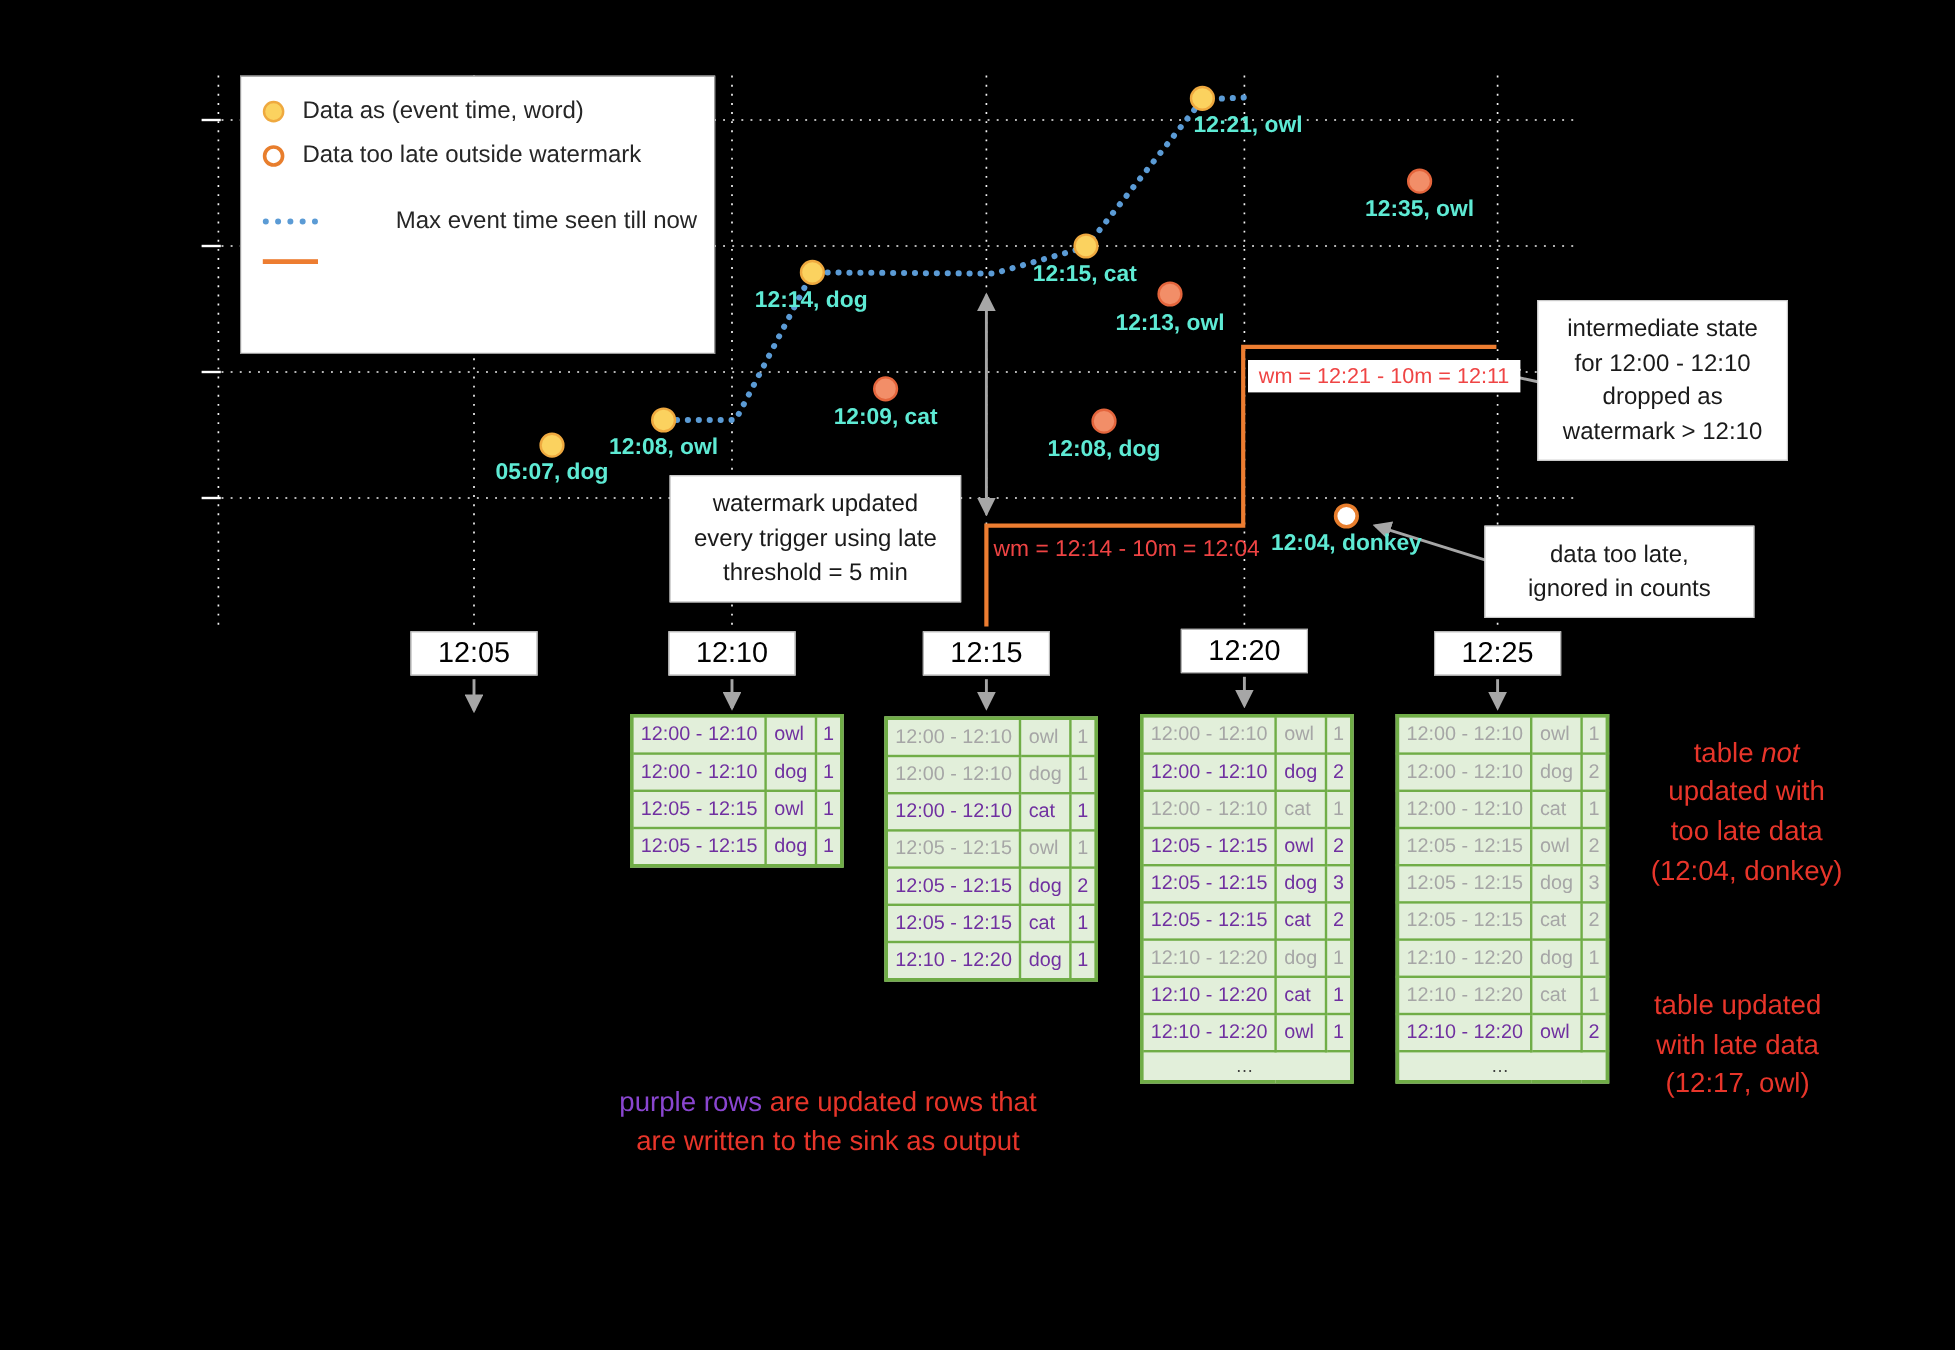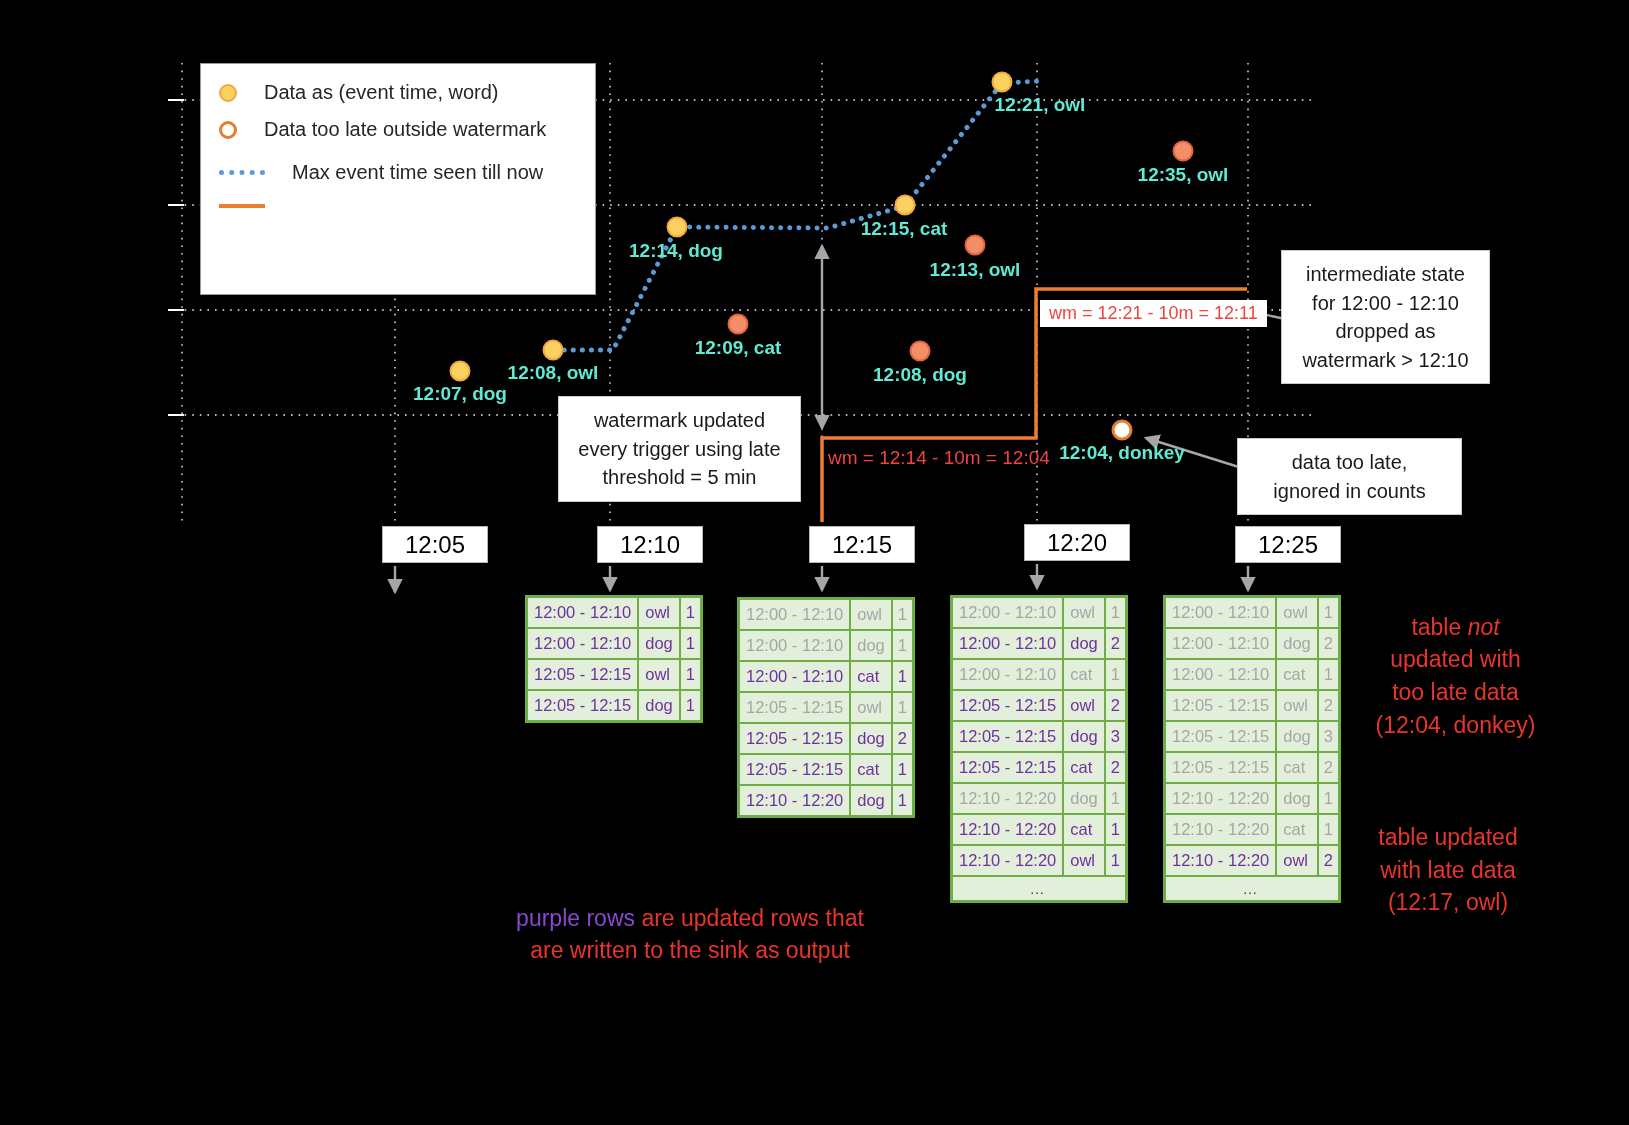--- a/index.html
+++ b/index.html
@@ -5,21 +5,21 @@
   * { box-sizing: border-box; }
   html, body { margin: 0; padding: 0; background: #000; }
   .stage { position: relative; width: 1629px; height: 1125px; background: #000;
            font-family: "Liberation Sans", sans-serif; overflow: hidden; }
   .layer { position: absolute; left: 0; top: 0; }
 
   
   .legend { position: absolute; left: 200px; top: 63px; width: 396px; height: 232px;
             background: #fff; border: 1px solid #9a9a9a; color: #262626;
             font-size: 20px; padding: 10px 14px 0 18px; }
-  .lg-row { display: flex; align-items: center; gap: 27px; min-height: 37px; }
+  .lg-row { display: flex; align-items: center; gap: 15px; min-height: 37px; }
   .lg-row.lines { min-height: 33px; }
   .sw { flex: 0 0 auto; }
   .dot { width: 18px; height: 18px; border-radius: 50%; }
   .dot.ontime { background: #FBD25F; border: 2px solid #EFA93F; }
   .dot.late { background: #F28E68; border: 2px solid #E4653C; }
   .dot.toolate { background: #fff; border: 3px solid #E87E2D; }
   .line-blue { width: 46px; height: 0; border-top: 5px dotted #5B9BD5; }
   .line-orange { width: 46px; height: 0; border-top: 4px solid #ED7D31; }
   .wm-two { line-height: 1.45; }
   .wm-two .indent { padding-left: 26px; }
@@ -38,21 +38,21 @@
   .wm-label.boxed { background: #fff; font-size: 18px; padding: 3px 9px; }
 
   
   .callout { position: absolute; background: #fff; border: 1px solid #c9c9c9;
              color: #1a1a1a; font-size: 20px; line-height: 1.43; text-align: center;
              white-space: pre-line; padding: 9px 6px; }
 
   
   .trigger { position: absolute; width: 106px; height: 37px; background: #fff;
              border: 1px solid #b5b5b5; color: #000; font-size: 24px;
-             text-align: center; line-height: 35px; margin-left: 40px; }
+             text-align: center; line-height: 35px; }
 
   
   table.result { position: absolute; border-collapse: collapse; background: #E2EFDA;
                  border: 3px solid #70AD47; }
   .result td { border: 2px solid #70AD47; font-size: 16.5px; color: #A6A6A6;
                padding: 5px 6px; white-space: nowrap; }
   .result td.cnt { text-align: center; padding: 5px 5px; }
   .result tr.updated td { color: #7030A0; }
   .result tr.ellip td { text-align: center; color: #3f3f3f; letter-spacing: 4px;
                         font-size: 15px; padding: 3px; }
@@ -109,31 +109,31 @@
 
   <div class="legend">
     <div class="lg-row">
       <span class="sw dot ontime"></span>
       <span>Data as (event time, word)</span>
     </div>
     <div class="lg-row">
       <span class="sw dot toolate"></span>
       <span>Data too late outside watermark</span>
     </div>
-    <div class="lg-row lines" style="margin-top:8px;">
+    <div class="lg-row lines" style="margin-top:20px;justify-content:space-between;">
       <span class="sw line-blue"></span>
       <span>Max event time seen till now</span>
     </div>
     <div class="lg-row lines">
       <span class="sw line-orange"></span>
     </div>
   </div>
 
   <div class="pt ontime" style="left:460px;top:371px"></div>
-  <div class="pt-label" style="left:460px;top:383px">12:07, dog</div>
+  <div class="pt-label" style="left:460px;top:383px">05:07, dog</div>
 
   <div class="pt ontime" style="left:553px;top:350px"></div>
   <div class="pt-label" style="left:553px;top:362px">12:08, owl</div>
 
   <div class="pt ontime" style="left:677px;top:227px"></div>
   <div class="pt-label" style="left:676px;top:240px">12:14, dog</div>
 
   <div class="pt ontime" style="left:905px;top:205px"></div>
   <div class="pt-label" style="left:904px;top:218px">12:15, cat</div>
 

